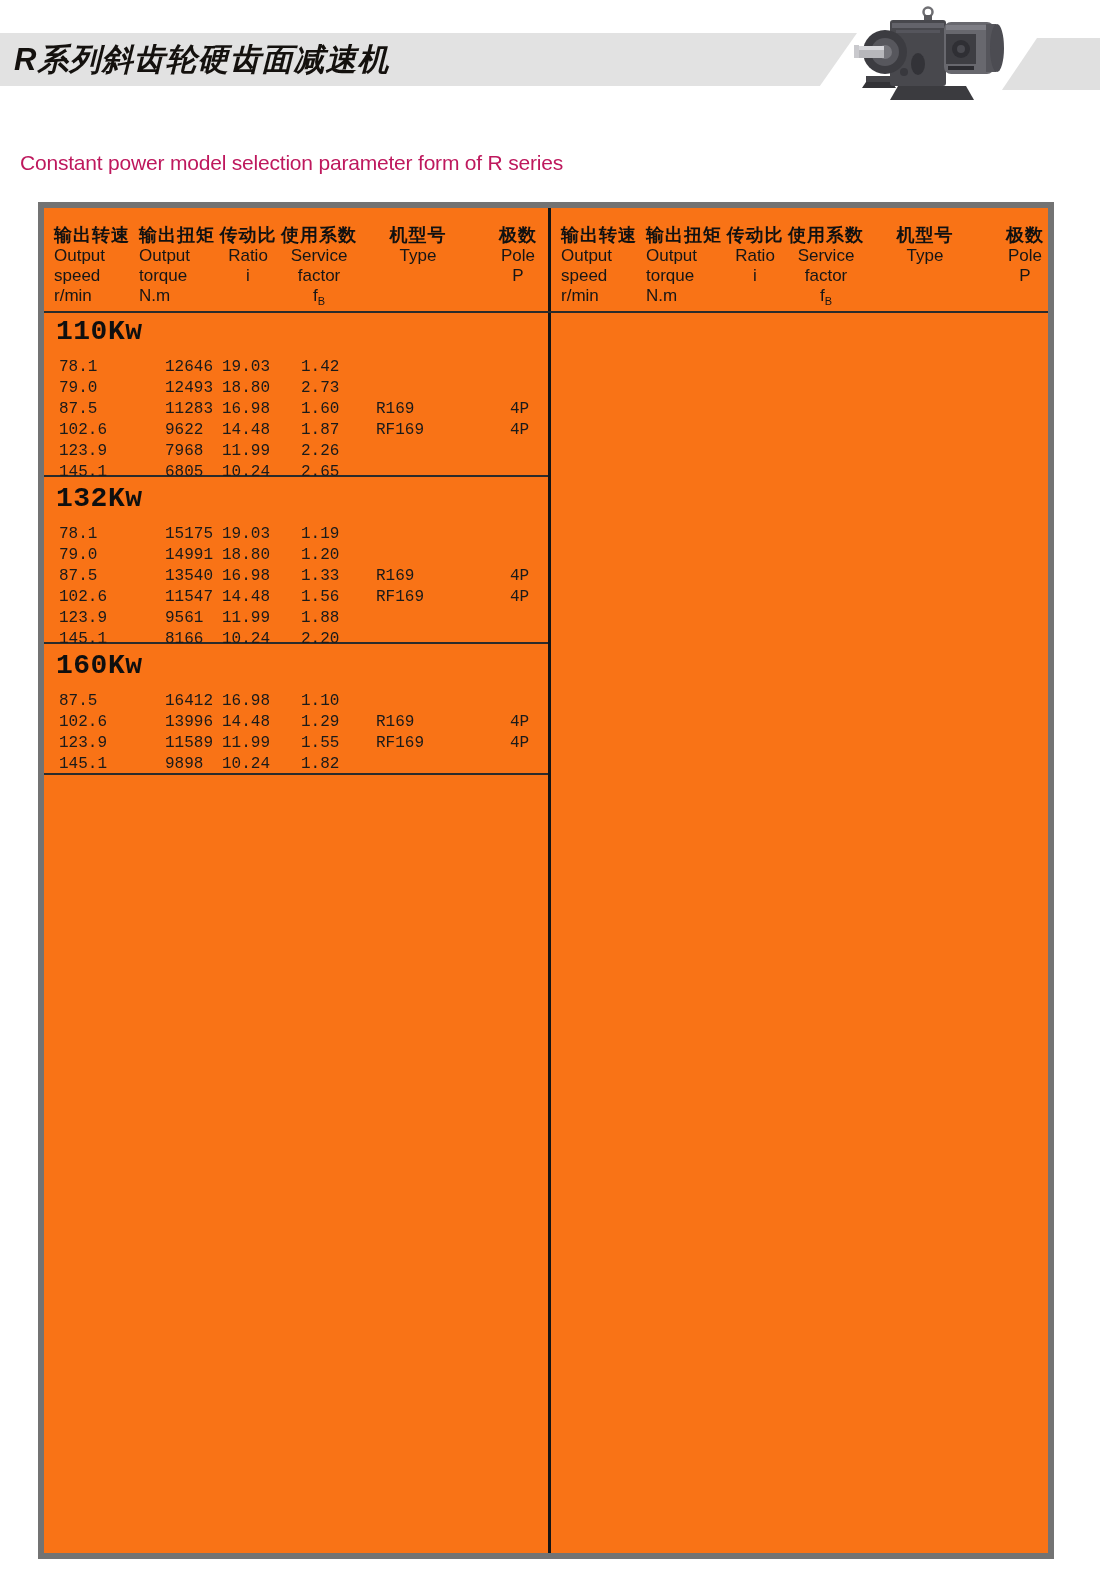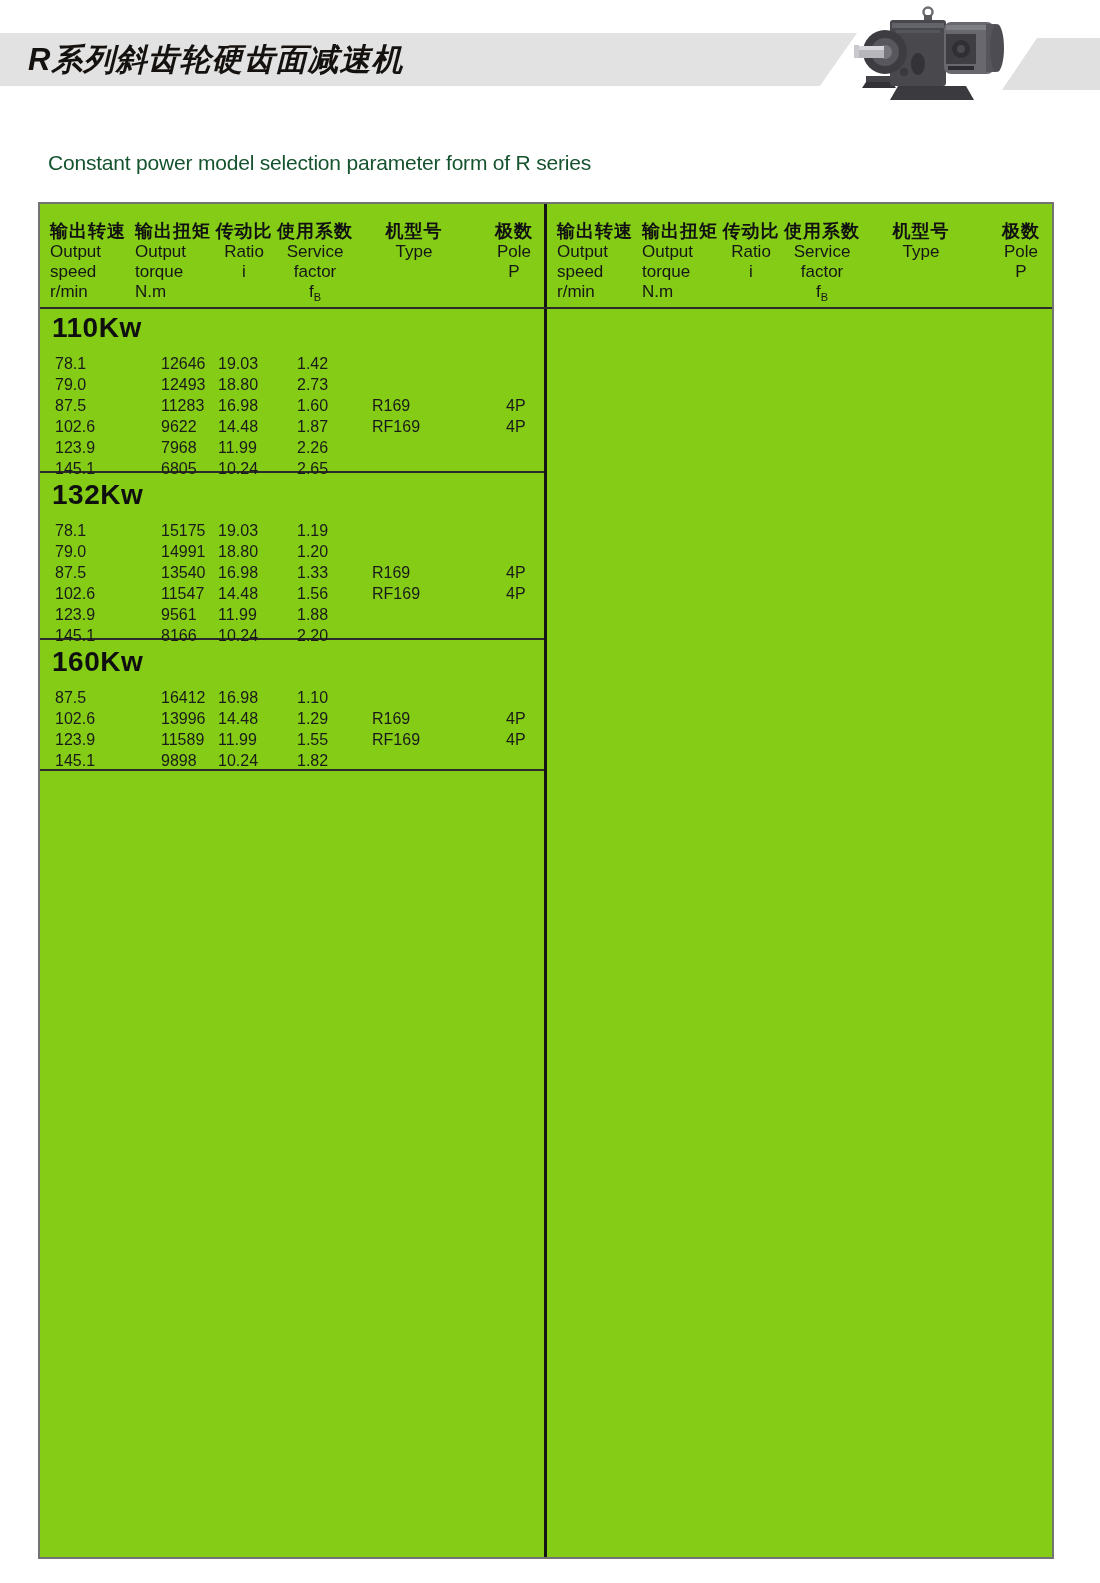--- a/index.html
+++ b/index.html
@@ -10,38 +10,38 @@
   
   .band{
     position:absolute; left:0; top:33px; width:857px; height:53px;
     background:#e2e2e2; transform-origin:top left; transform:skewX(-35deg);
   }
   .band-accent{
     position:absolute; left:1037px; top:38px; width:140px; height:52px;
     background:#e0e0e0; transform-origin:top left; transform:skewX(-34deg);
   }
   .band-title{
-    position:absolute; left:28px; top:43px; font-size:31px; line-height:34px;
+    position:absolute; left:14px; top:43px; font-size:31px; line-height:34px;
     font-weight:bold; font-style:italic; letter-spacing:1px; color:#14110e;
     white-space:nowrap;
   }
   .gear-img{ position:absolute; left:852px; top:4px; width:160px; height:106px; }
   
   .sec-title{
     position:absolute; left:35px; top:114px; font-size:28px; font-weight:bold;
     letter-spacing:0.5px; color:#111; white-space:nowrap;
   }
   .sec-sub{
-    position:absolute; left:48px; top:151px; font-size:21px; font-weight:400;
-    letter-spacing:-0.2px; color:#14532d; white-space:nowrap;
+    position:absolute; left:20px; top:151px; font-size:21px; font-weight:400;
+    letter-spacing:-0.2px; color:#be185d; white-space:nowrap;
   }
   
   .ptable{
     position:absolute; left:38px; top:202px; width:1016px; height:1357px;
-    border:2px solid #737373; box-sizing:border-box; background:#84cc16;padding-left:23px;
+    border:6px solid #737373; box-sizing:border-box; background:#f97316;padding-left:23px;
   }
   .vdivider{
     position:absolute; left:504px; top:0; bottom:0; width:3px; background:#141414;
   }
   .hdr-sep{
     position:absolute; left:0; right:0; top:103px; height:2px; background:#2b2b2b;
   }
   .hdr-wrap{ position:absolute; top:0; height:103px; }
   .hdr-left{ left:0; width:504px; }
   .hdr-right{ left:507px; width:505px; }
@@ -49,21 +49,21 @@
   .hdr-zh{ font-size:18px; font-weight:bold; letter-spacing:1px; line-height:21px; color:#111;}
   .hdr-en{ font-size:17px; font-weight:400; line-height:20px; color:#161616;}
   .hdr-en sub{ font-size:11px; }
   .c1{ left:10px;  width:86px;  text-align:left; }
   .c2{ left:95px;  width:86px;  text-align:left; }
   .c3{ left:164px; width:80px;  text-align:center; }
   .c4{ left:235px; width:80px;  text-align:center; }
   .c5{ left:324px; width:100px; text-align:center; }
   .c6{ left:434px; width:80px;  text-align:center; }
   
-  .body-left{ position:absolute; left:0; top:0; width:504px; height:1225px; }
+  .body-left{ position:absolute; left:0; top:0; width:504px; height:1225px;font-family:Liberation Mono, monospace; }
   .psection{ position:absolute; left:0; width:100%; border-bottom:2px solid #2b2b2b; box-sizing:border-box; }
   .power-heading{
     position:absolute; left:12px; top:6px; font-size:28px; font-weight:bold;
     letter-spacing:0.5px; color:#0f0f0f;
   }
   .rows{ position:absolute; left:0; top:47px; right:0; }
   .prow{ position:relative; height:21px; font-size:16px; }
   .prow span{ position:absolute; top:0; line-height:21px; white-space:nowrap; }
   .d1{ left:15px; } .d2{ left:97px;margin-left:24px; } .d3{ left:178px; } .d4{ left:257px; }
   .types-block,.poles-block{

